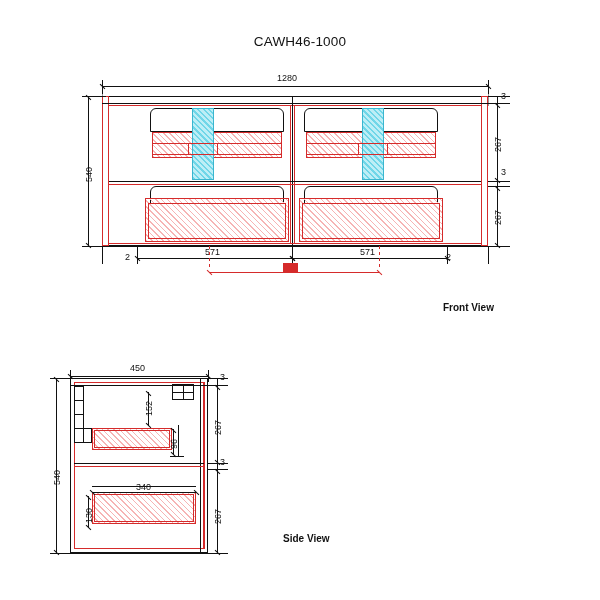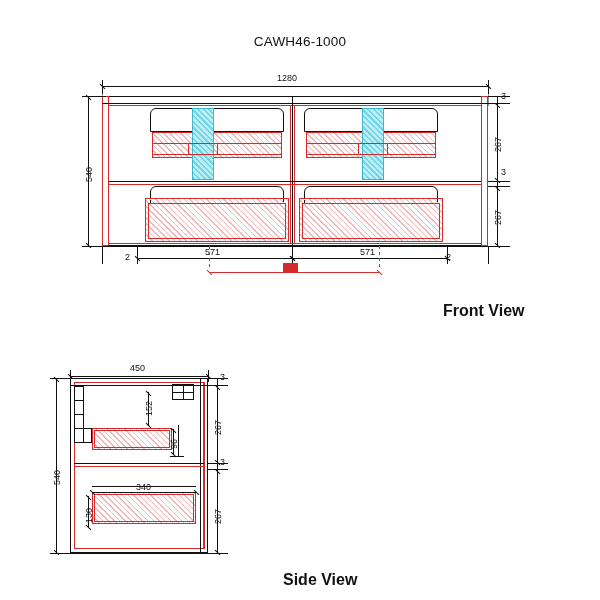--- a/index.html
+++ b/index.html
@@ -9,21 +9,21 @@
     font-family:"Liberation Sans", sans-serif;
     color:#1a1a1a;
     position:relative;
     overflow:hidden;
   }
   .wrap{position:absolute;inset:0;}
   .title{
     position:absolute;top:34px;left:0;width:600px;text-align:center;
     font-size:13.5px;letter-spacing:.2px;color:#111;
   }
-  .viewlabel{position:absolute;font-size:16px;color:#111;font-weight:bold;}
+  .viewlabel{position:absolute;font-size:10px;color:#111;font-weight:bold;}
   .dimtext{position:absolute;font-size:9px;color:#111;line-height:1;white-space:nowrap;}
   .dimtext.red{color:#d52b2b;}
   .dimtext.rot{transform:rotate(-90deg);transform-origin:left top;}
   .ln{position:absolute;background:#111;}
   .ln.h{height:1px;}
   .ln.v{width:1px;}
   .red{background:#d52b2b !important;}
   .thin{background:#444 !important;}
   .box{position:absolute;border:1px solid #111;box-sizing:border-box;}
   .redbox{position:absolute;border:1px solid #d52b2b;box-sizing:border-box;}
@@ -243,16 +243,16 @@
     <div class="ln h" style="left:92px;top:492px;width:104px;"></div>
     <div class="tick" style="left:89px;top:492px;"></div>
     <div class="tick" style="left:193px;top:492px;"></div>
     <div class="dimtext" style="left:136px;top:483px;">340</div>
 
     <div class="ln v" style="left:88px;top:496px;height:32px;"></div>
     <div class="tick" style="left:85px;top:497px;"></div>
     <div class="tick" style="left:85px;top:527px;"></div>
     <div class="dimtext rot" style="left:85px;top:523px;">130</div>
 
-    <div class="viewlabel" style="left:283px;top:533px;margin-top:38px;">Side View</div>
+    <div class="viewlabel" style="left:283px;top:533px;">Side View</div>
   </div>
 
 </div>
 
 </body></html>

